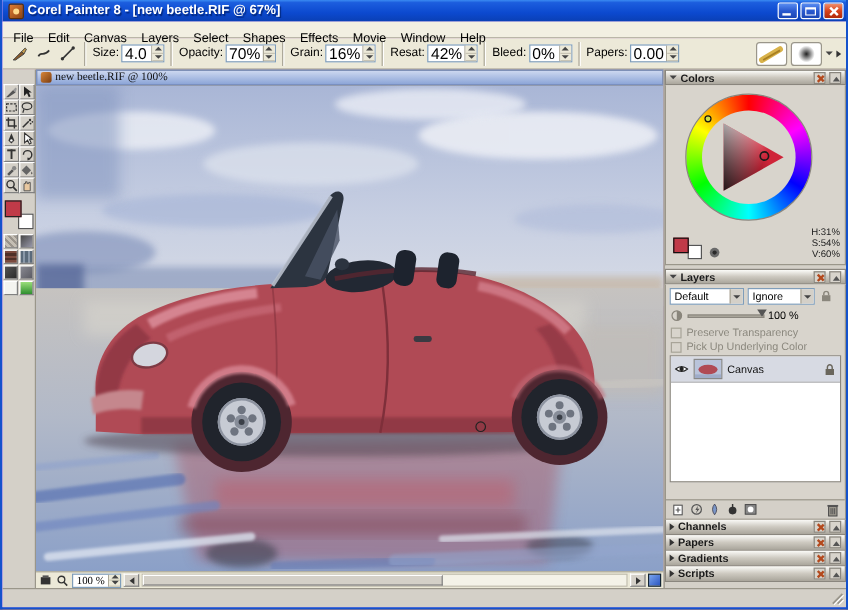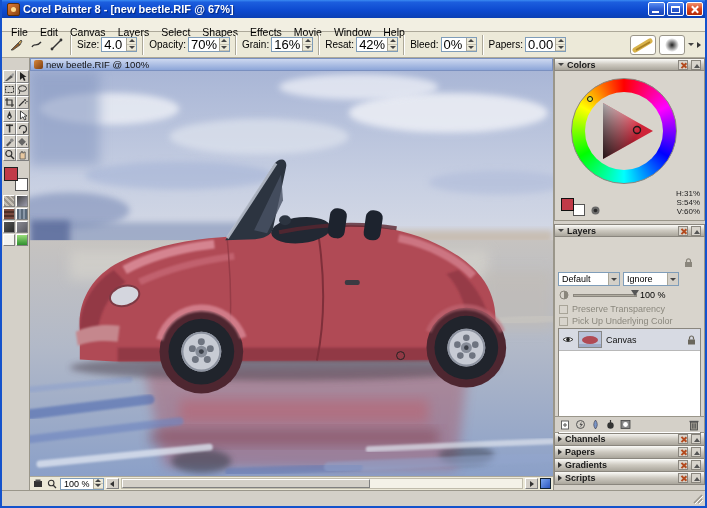--- a/index.html
+++ b/index.html
@@ -56,21 +56,21 @@
     background:#d4d0c8; border-right:1px solid #9a968a; padding-top:12px; }
   .tool-grid { display:grid; grid-template-columns:13px 13px; justify-content:center; }
   .tool { width:13px; height:13px; border:1px solid; border-color:#fff #808080 #808080 #fff;
     background:#d4d0c8; display:flex; align-items:center; justify-content:center; }
   .swatch-area { position:relative; width:24px; height:24px; margin:6px auto 2px; }
   .swatch-back { position:absolute; right:0; bottom:0; width:13px; height:13px; background:#fff; border:1px solid #555; }
   .swatch-front { position:absolute; left:0; top:0; width:14px; height:14px; background:#c03a48; border:1px solid #222; }
   .sel-grid { display:grid; grid-template-columns:12px 12px; gap:1px; justify-content:center; margin-top:4px; }
   .sel { width:12px; height:12px; border:1px solid; border-color:#fff #808080 #808080 #fff; }
 
-  .docwin { position:absolute; left:28px; right:152px; top:58px; bottom:16px; background:#808080; }
+  .docwin { position:absolute; left:28px; right:152px; top:58px; bottom:16px; background:#808080;font-family:Liberation Serif, serif; }
   .doc-title { height:13px; display:flex; align-items:center; gap:3px; padding:0 3px;
     background:linear-gradient(180deg,#cdd8f0,#8da6d8); border:1px solid #7a90c0;
     font-size:9.5px; color:#111; white-space:nowrap; overflow:hidden; }
   .doc-title-icon { width:9px; height:9px; background:linear-gradient(135deg,#d8873a,#7a3c10); border-radius:2px; }
   .canvas-wrap { position:absolute; top:13px; left:0; right:0; bottom:14px; overflow:hidden; }
   .canvas-wrap svg { display:block; width:100%; height:100%; }
   .doc-scroll { position:absolute; left:0; right:0; bottom:0; height:14px; background:#ece9d8;
     border-top:1px solid #aca899; display:flex; align-items:center; gap:2px; padding:0 2px; }
   .ds-icon { width:12px; height:12px; display:flex; align-items:center; justify-content:center; }
   .zoom-box { display:flex; border:1px solid #7f9db9; background:#fff; height:12px; align-items:center; }
@@ -106,21 +106,21 @@
   .colors-foot { position:absolute; left:6px; right:4px; bottom:4px; display:flex; align-items:flex-end; gap:4px; }
   .mini-swatches { position:relative; width:24px; height:18px; }
   .mini-back { position:absolute; right:0; bottom:0; width:12px; height:12px; background:#fff; border:1px solid #555; }
   .mini-front { position:absolute; left:0; top:0; width:13px; height:13px; background:#c03a48; border:1px solid #111; }
   .foot-ico { width:12px; height:12px; display:flex; align-items:center; justify-content:center; }
   .hsv { margin-left:auto; text-align:right; font-size:8px; line-height:9px; color:#222;margin-top:44px; }
 
   .layers-body { position:relative; height:196px; background:#d8d4cc; border:1px solid #9a968a; border-top:none;
     padding:3px 3px 0; font-size:9px; }
   .lay-row { display:flex; align-items:center; gap:3px; margin-bottom:3px; }
-  .dd { display:flex; border:1px solid #7f9db9; background:#fff; height:14px; align-items:center;margin-top:32px; }
+  .dd { display:flex; border:1px solid #7f9db9; background:#fff; height:14px; align-items:center; }
   .dd-text { padding:0 3px; font-size:9px; }
   .dd-btn { width:11px; height:100%; background:#d4d0c8; border-left:1px solid #aca899;
     display:flex; align-items:center; justify-content:center; }
   .slider-track { flex:0 0 64px; height:3px; background:#b0aca0; border:1px solid #8a867e; position:relative; }
   .slider-thumb { position:absolute; right:-3px; top:-5px; width:0; height:0;
     border-left:4px solid transparent; border-right:4px solid transparent; border-top:6px solid #555; }
   .chk-row { display:flex; align-items:center; gap:4px; margin:2px 1px; color:#8b887e; }
   .chk { width:9px; height:9px; border:1px solid #a8a498; background:#d8d4cc; }
   .layer-list { height:106px; background:#fff; border:1px solid #8a867e; overflow:hidden; margin-top:2px; }
   .layer-row { height:22px; background:#d7dae3; border-bottom:1px solid #b8b8b8;

